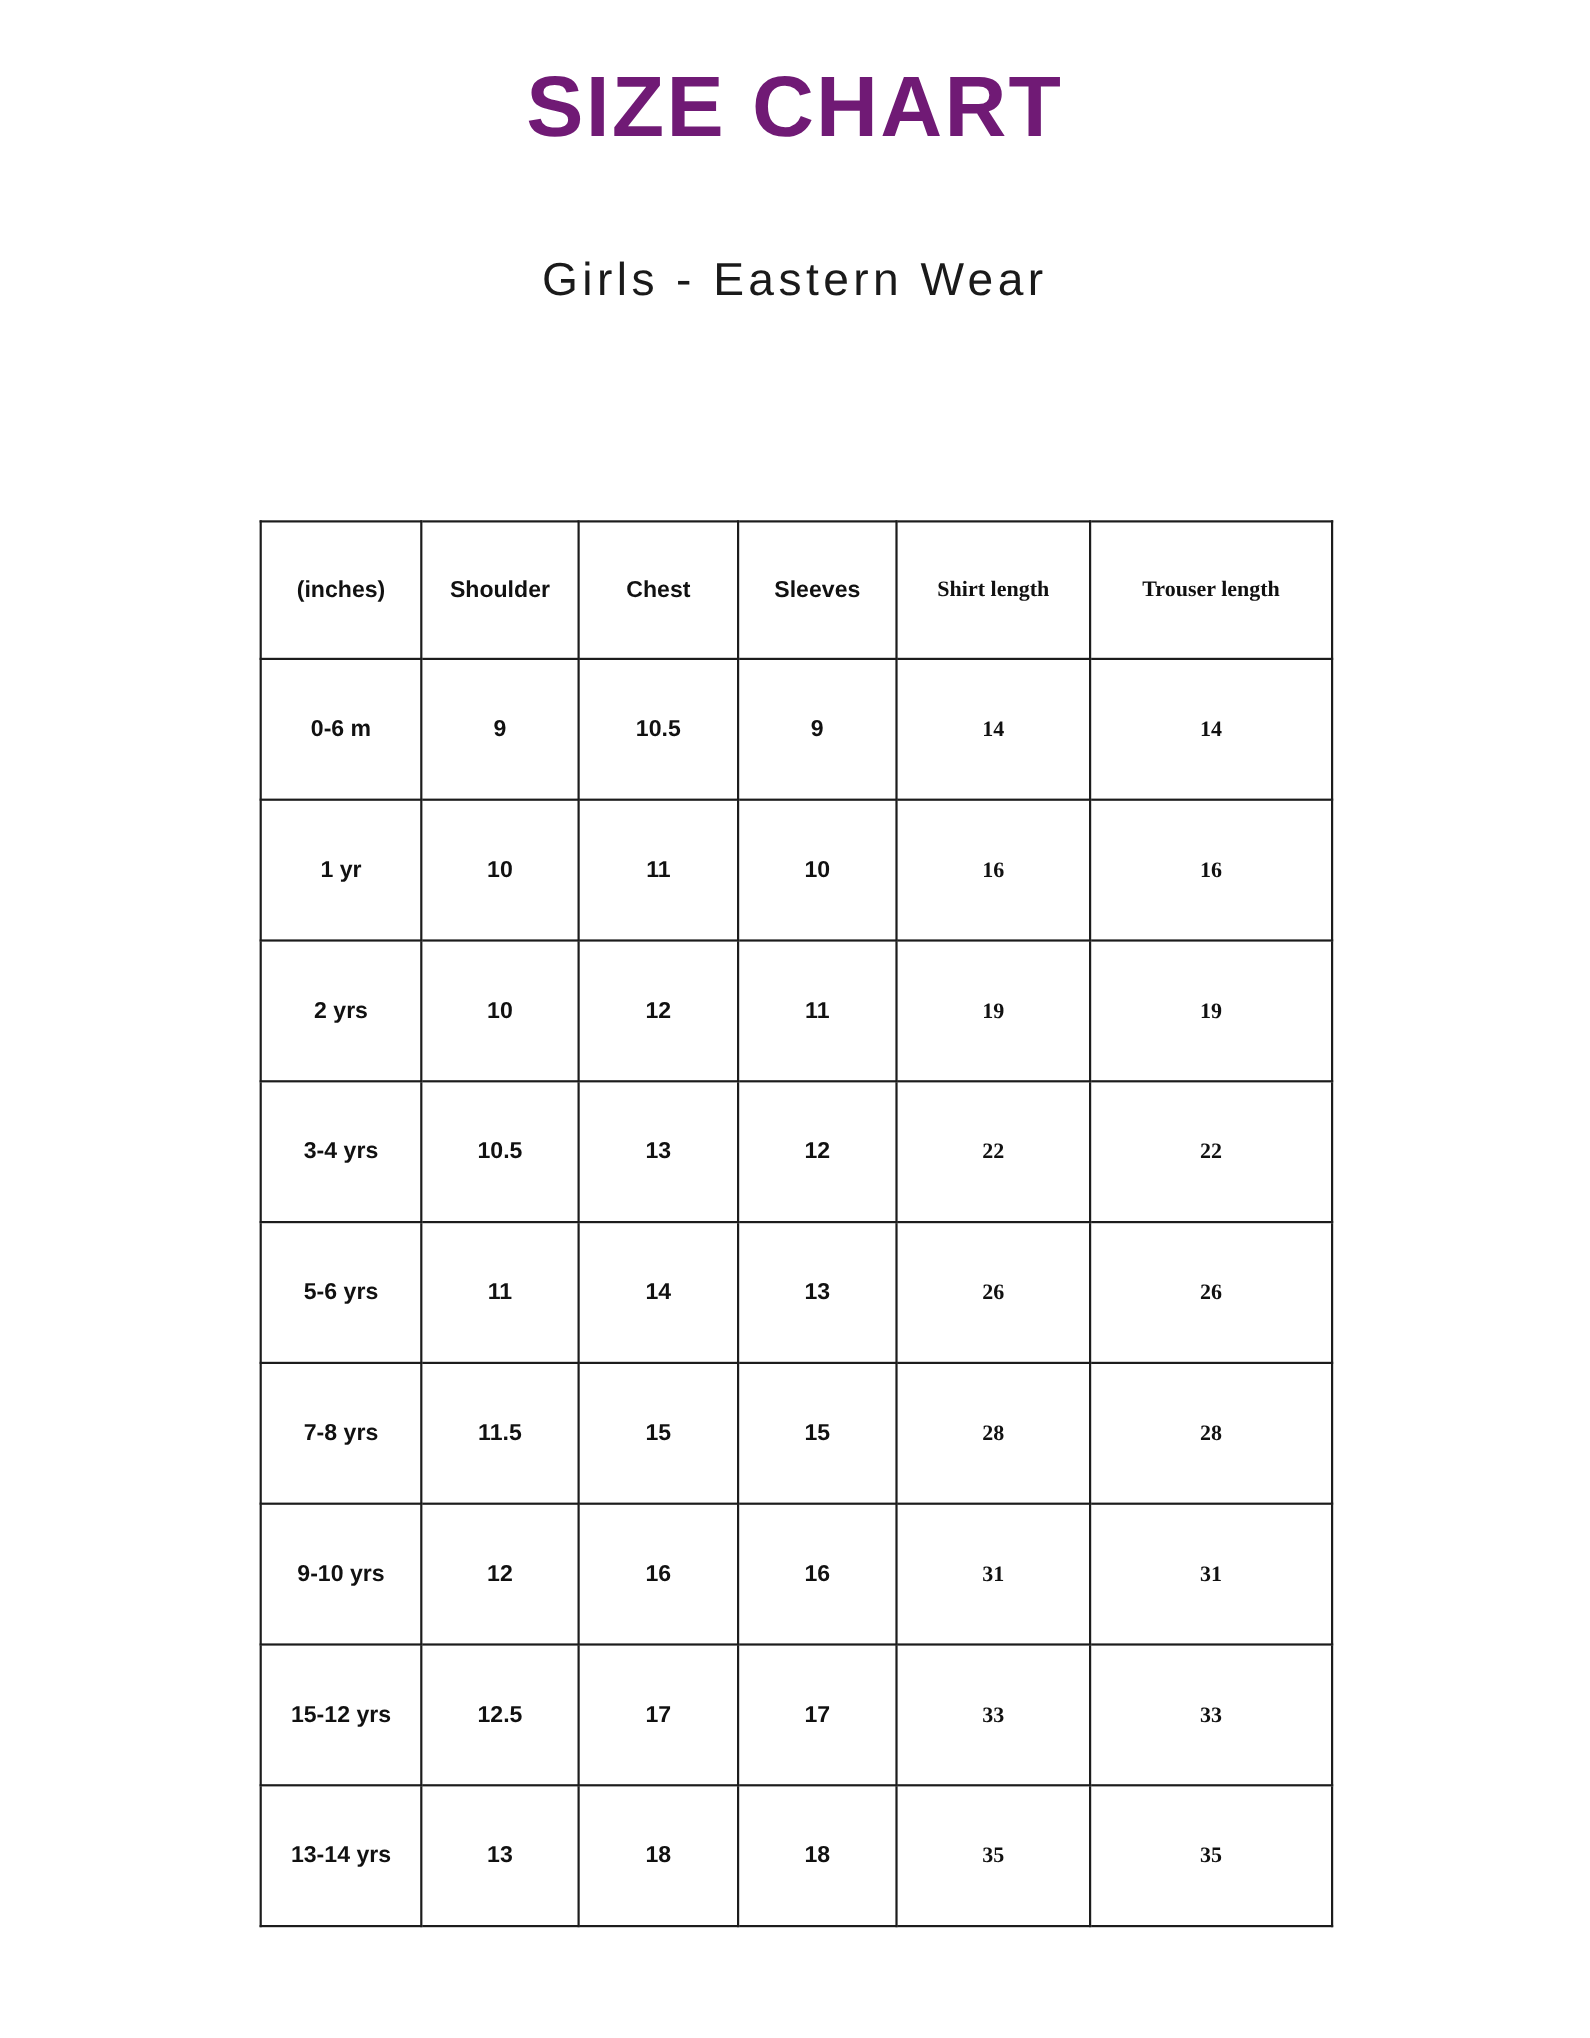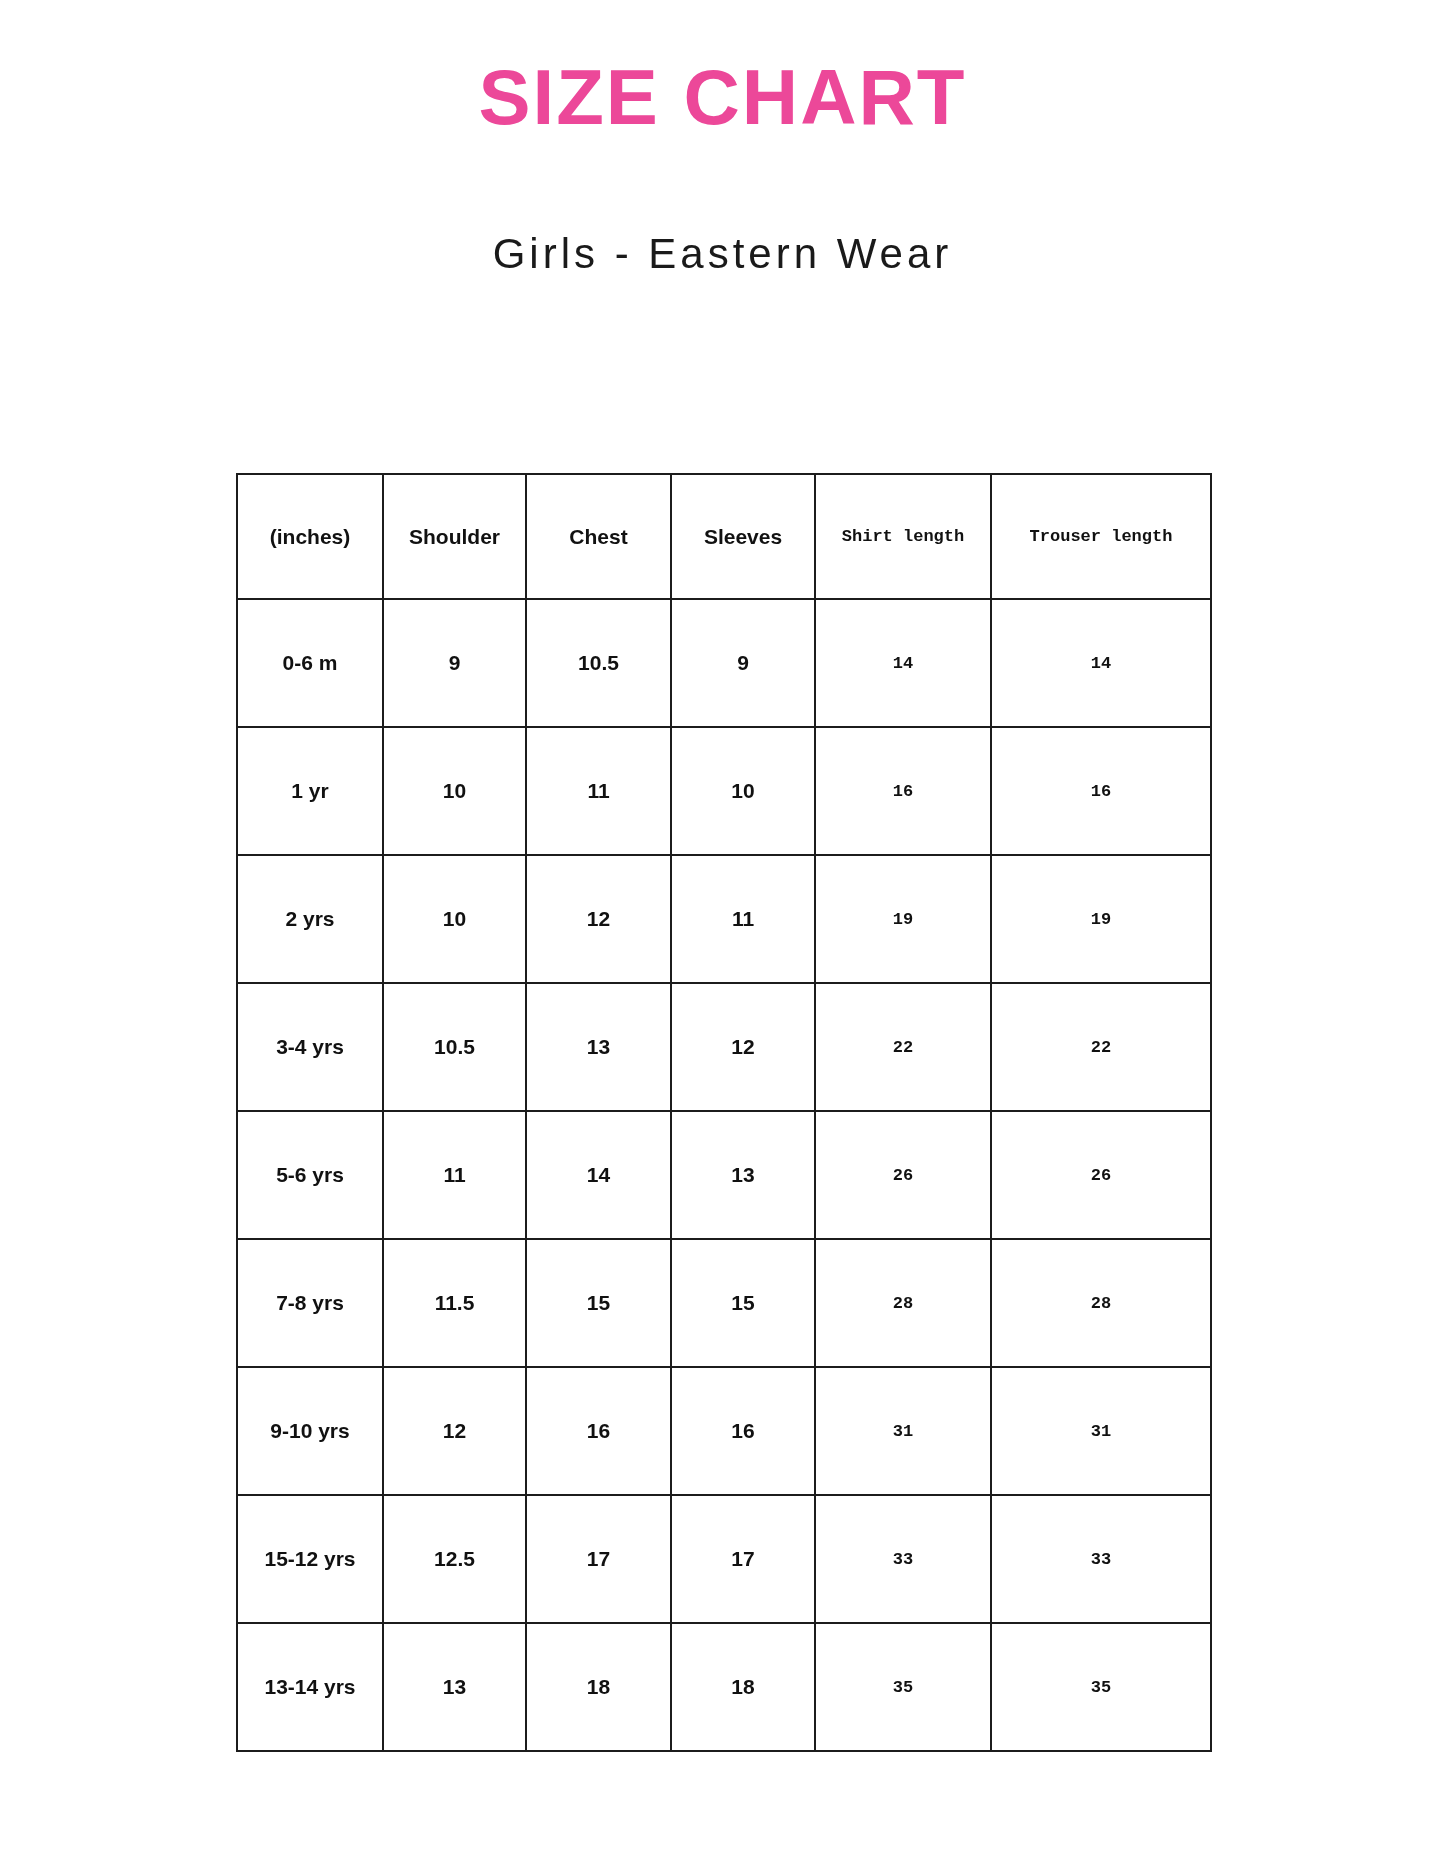--- a/index.html
+++ b/index.html
@@ -20,21 +20,21 @@
     position: absolute;
     top: 52px;
     left: 0;
     right: 0;
     margin: 0;
     text-align: center;
     font-family: "Liberation Sans", sans-serif;
     font-weight: bold;
     font-size: 78px;
     letter-spacing: 2px;
-    color: #ec4899;
+    color: #701a75;
   }
   .subtitle {
     position: absolute;
     top: 186px;
     left: 0;
     right: 0;
     text-align: center;
     font-family: "Liberation Sans", sans-serif;
     font-weight: normal;
     font-size: 42px;
@@ -60,22 +60,22 @@
     font-family: "Liberation Sans", sans-serif;
     font-weight: bold;
     font-size: 21px;
     color: #111111;
     background: #ffffff;
   }
   table.size-table thead tr { height: 125px; }
   table.size-table tbody tr { height: 128px; }
   
   table.size-table .alt-font {
-    font-family: Liberation Mono, monospace;
-    font-size: 17px;
+    font-family: Liberation Serif, serif;
+    font-size: 20px;
   }
 </style>
 </head>
 <body>
 
 <div class="page">
 
   <h1 class="title">SIZE CHART</h1>
 
   <div class="subtitle">Girls - Eastern Wear</div>

